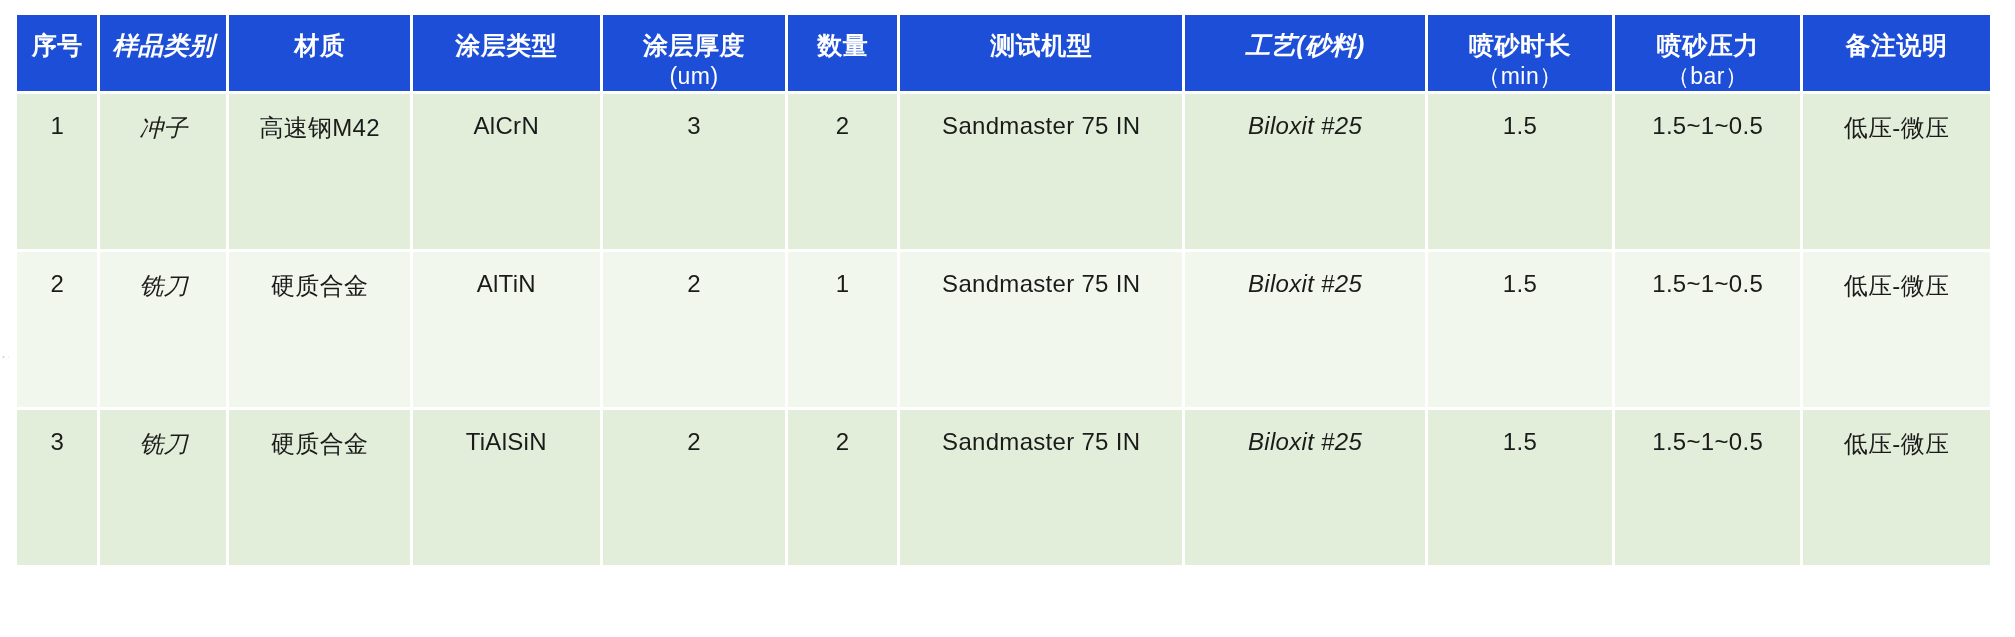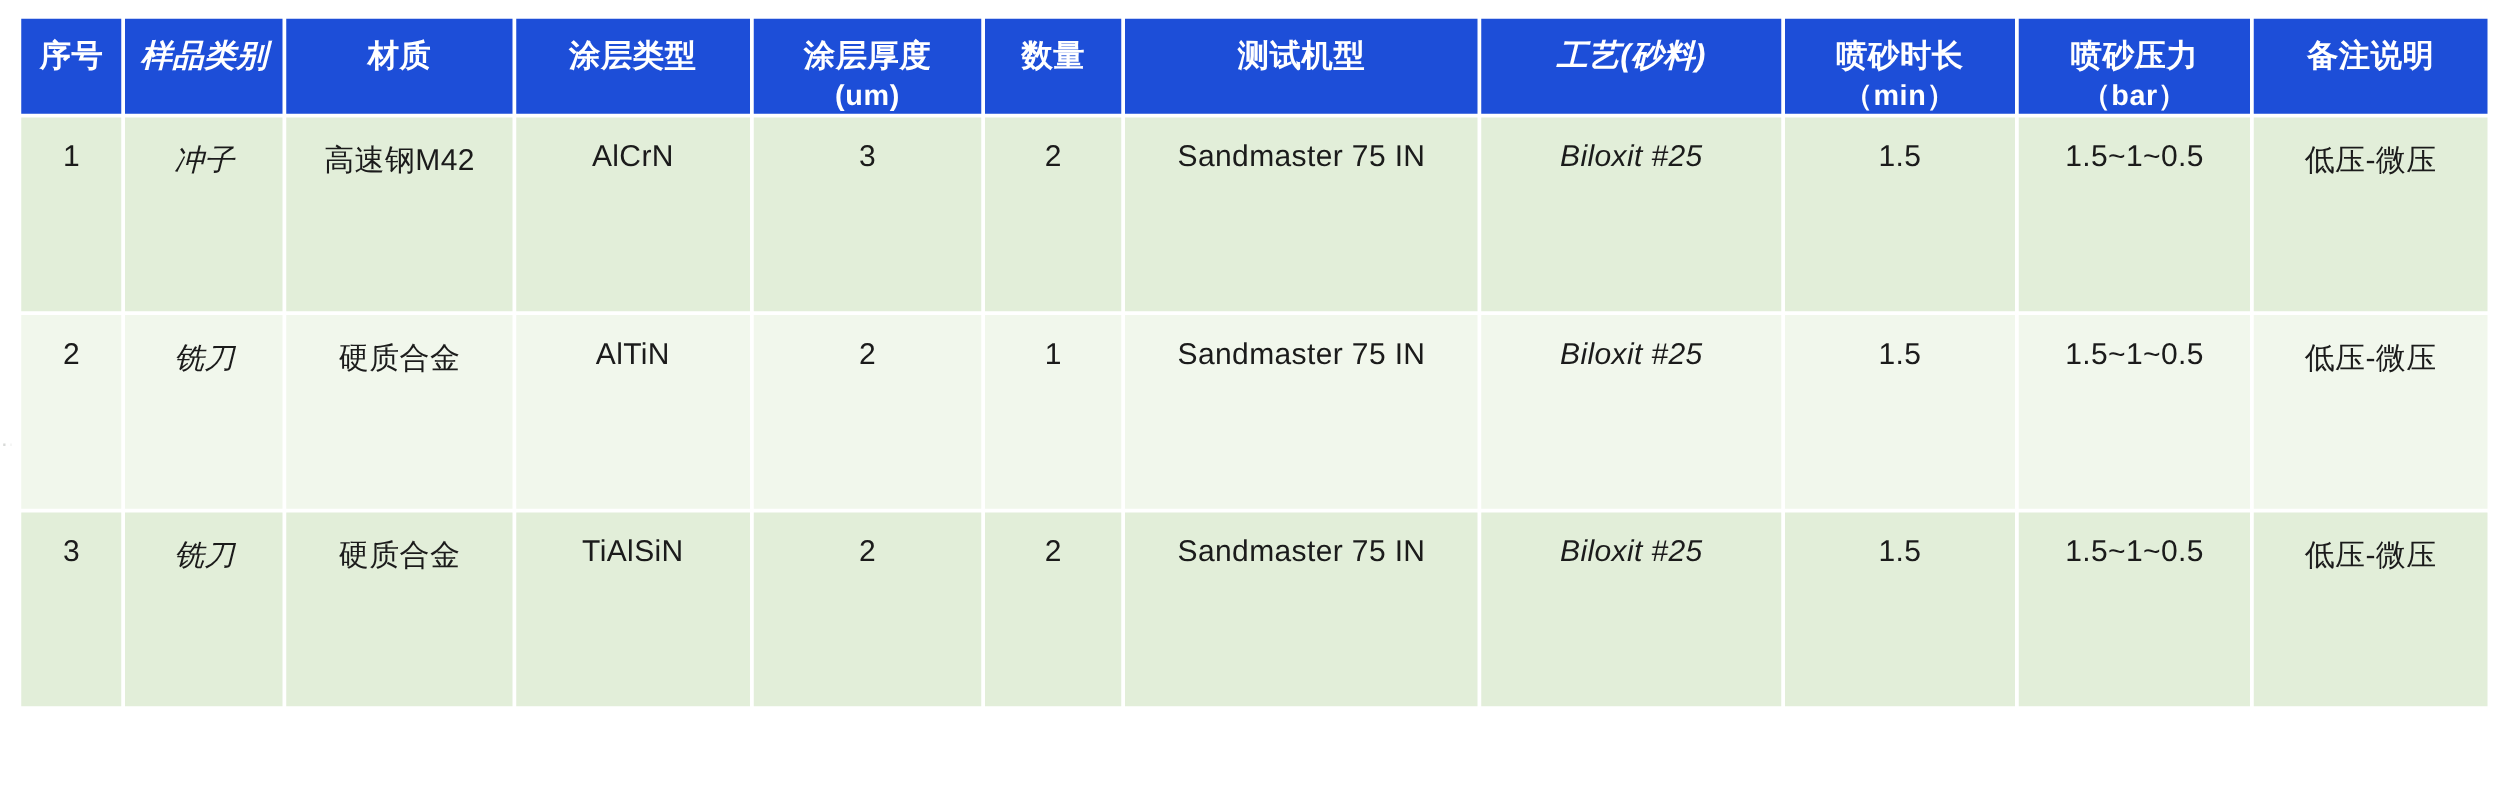--- a/index.html
+++ b/index.html
@@ -57,21 +57,21 @@
     padding: 14px 2px 0 2px;
     height: 72px;
     box-sizing: border-box;
     border: 0;
     letter-spacing: 0.5px;
   }
 
   table.spec-table th .unit {
     display: block;
     font-size: 23px;
-    font-weight: bold;
+    font-weight: normal;
     letter-spacing: 0.5px;
   }
 
   table.spec-table td {
     font-size: 24px;
     color: #1b1b1b;
     text-align: center;
     vertical-align: top;
     padding: 18px 4px 0 4px;
     height: 155px;

